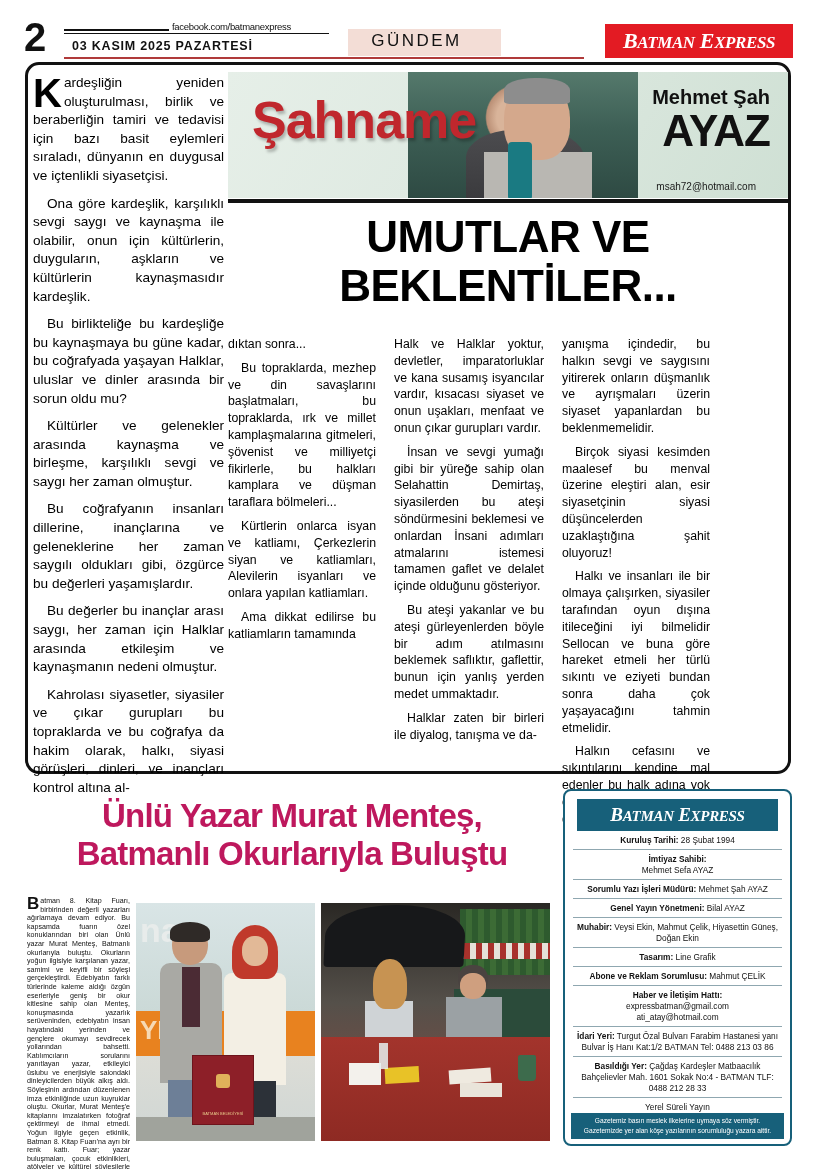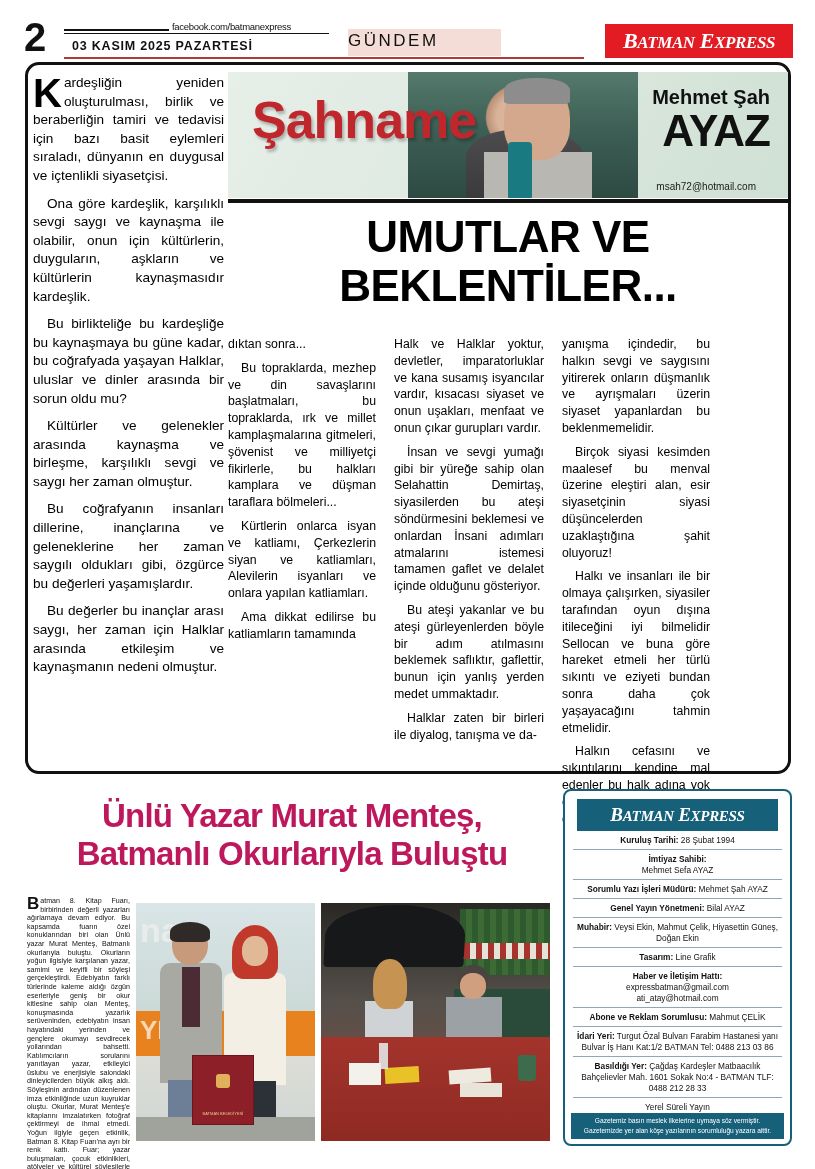--- a/index.html
+++ b/index.html
@@ -34,21 +34,21 @@
   }
   .rule-bottom {
     position:absolute; left:64px; top:57px; width:520px; height:2px; background:#b03a3a;
   }
   .gundem-box {
     position:absolute; left:348px; top:29px; width:153px; height:27px;
     background:#f3ddd6;
   }
   .gundem-text {
     position:absolute; left:348px; top:31px; width:137px;
-    font-size:17px; letter-spacing:2.5px; color:#111;
+    text-align:center; font-size:17px; letter-spacing:2.5px; color:#111;
   }
   .brand-top {
     position:absolute; right:22px; top:24px; width:188px; height:34px;
     background:#e31b23; display:flex; align-items:center; justify-content:center;
   }
   .brand-top .btxt {
     color:#fff; font-weight:bold; font-style:italic; font-size:22px;
     letter-spacing:-0.4px; font-family:"Liberation Serif", serif; white-space:nowrap;
   }
   .brand-top .btxt .sm { font-size:17px; }
@@ -302,20 +302,21 @@
 
   <div class="artbox"></div>
 
   <div class="col1">
     <p class="first"><span class="dropcap">K</span><span>ardeşliğin yeniden oluşturulması, birlik ve beraberliğin tamiri ve tedavisi için bazı basit eylemleri sıraladı, dünyanın en duygusal ve içtenlikli siyasetçisi.</span></p>
     <p>Ona göre kardeşlik, karşılıklı sevgi saygı ve kaynaşma ile olabilir, onun için kültürlerin, duyguların, aşkların ve kültürlerin kaynaşmasıdır kardeşlik.</p>
     <p>Bu birlikteliğe bu kardeşliğe bu kaynaşmaya bu güne kadar, bu coğrafyada yaşayan Halklar, uluslar ve dinler arasında bir sorun oldu mu?</p>
     <p>Kültürler ve gelenekler arasında kaynaşma ve birleşme, karşılıklı sevgi ve saygı her zaman olmuştur.</p>
     <p>Bu coğrafyanın insanları dillerine, inançlarına ve geleneklerine her zaman saygılı oldukları gibi, özgürce bu değerleri yaşamışlardır.</p>
     <p>Bu değerler bu inançlar arası saygı, her zaman için Halklar arasında etkileşim ve kaynaşmanın nedeni olmuştur.</p>
+    <p>Kahrolası siyasetler, siyasiler ve çıkar gurupları bu topraklarda ve bu coğrafya da hakim olarak, halkı, siyasi görüşleri, dinleri, ve inançları kontrol altına al-</p>
   </div>
 
   <div class="banner">
     <div class="photo"></div>
     <div class="ph-shirt"></div>
     <div class="ph-head"></div>
     <div class="ph-hair"></div>
     <div class="sahname">Şahname</div>
     <div class="author-first">Mehmet Şah</div>
     <div class="author-last">AYAZ</div>
@@ -408,22 +409,22 @@
     <div class="mh-brand">
       <span>B<span class="sm">ATMAN</span> E<span class="sm">XPRESS</span></span>
     </div>
     <div class="mh-rows" id="mh-rows">
         <div class="mh-row"><b>Kuruluş Tarihi:</b><span> 28 Şubat 1994</span></div>
         <div class="mh-row"><b>İmtiyaz Sahibi:</b><br><span>Mehmet Sefa AYAZ</span></div>
         <div class="mh-row"><b>Sorumlu Yazı İşleri Müdürü:</b><span> Mehmet Şah AYAZ</span></div>
         <div class="mh-row"><b>Genel Yayın Yönetmeni:</b><span> Bilal AYAZ</span></div>
         <div class="mh-row"><b>Muhabir:</b><span> Veysi Ekin, Mahmut Çelik, Hiyasettin Güneş, Doğan Ekin</span></div>
         <div class="mh-row"><b>Tasarım:</b><span> Line Grafik</span></div>
+        <div class="mh-row"><b>Abone ve Reklam Sorumlusu:</b><span> Mahmut ÇELİK</span></div>
         <div class="mh-row"><b>Haber ve İletişim Hattı:</b><br><span>expressbatman@gmail.com<br>ati_atay@hotmail.com</span></div>
-        <div class="mh-row"><b>Abone ve Reklam Sorumlusu:</b><span> Mahmut ÇELİK</span></div>
         <div class="mh-row"><b>İdari Yeri:</b><span> Turgut Özal Bulvarı Farabim Hastanesi yanı Bulvar İş Hanı Kat:1/2 BATMAN Tel: 0488 213 03 86</span></div>
         <div class="mh-row"><b>Basıldığı Yer:</b><span> Çağdaş Kardeşler Matbaacılık Bahçelievler Mah. 1601 Sokak No:4  -  BATMAN TLF: 0488 212 28 33</span></div>
         <div class="mh-row"><span>Yerel Süreli Yayın</span></div>
       </div>
     <div class="mh-foot">
       <div>Gazetemiz basın meslek ilkelerine uymaya söz vermiştir.</div>
       <div>Gazetemizde yer alan köşe yazılarının sorumluluğu yazara aittir.</div>
     </div>
   </div>
 

